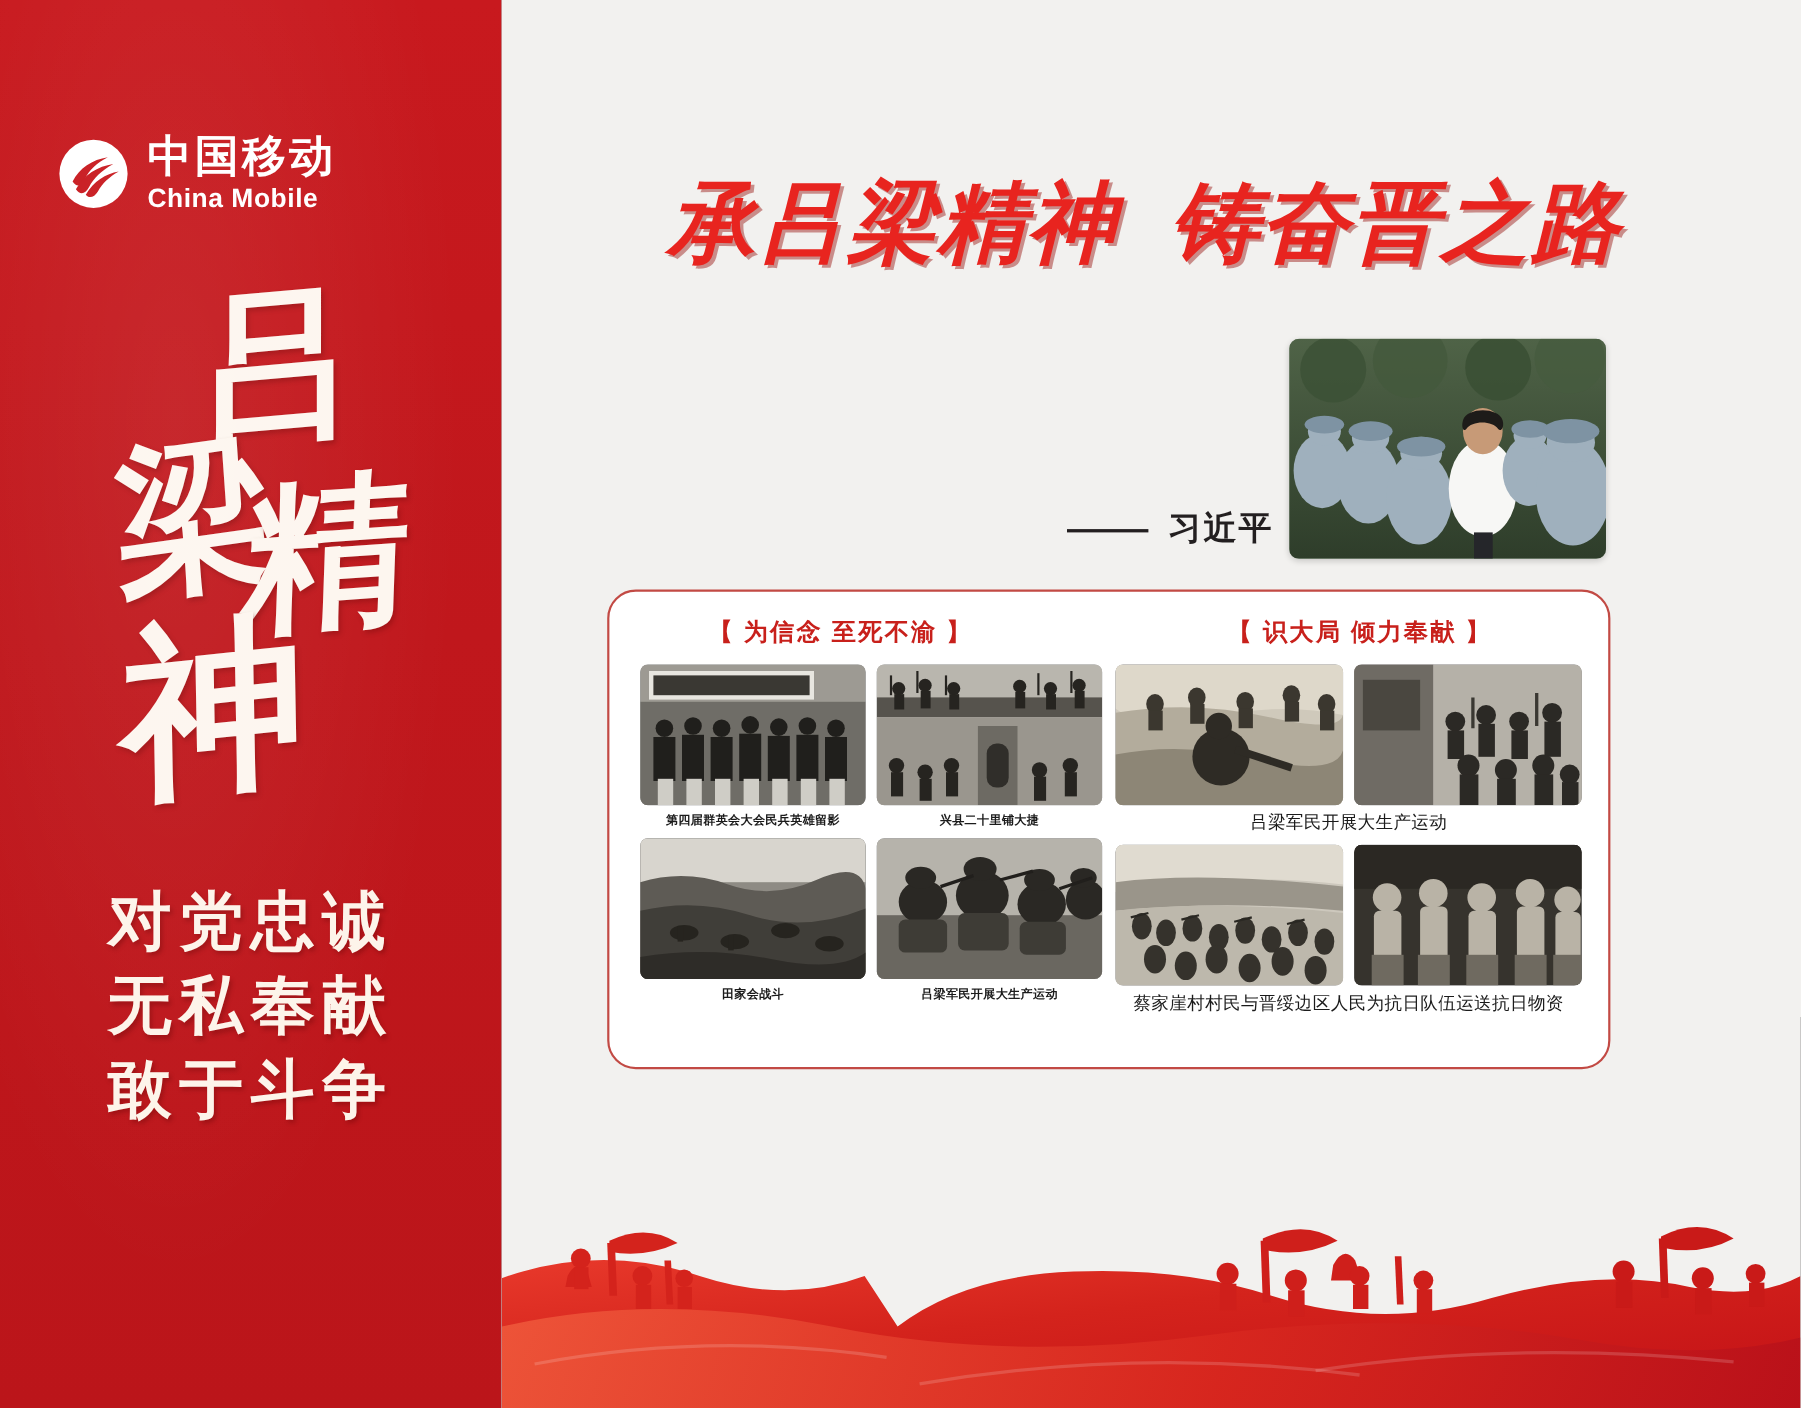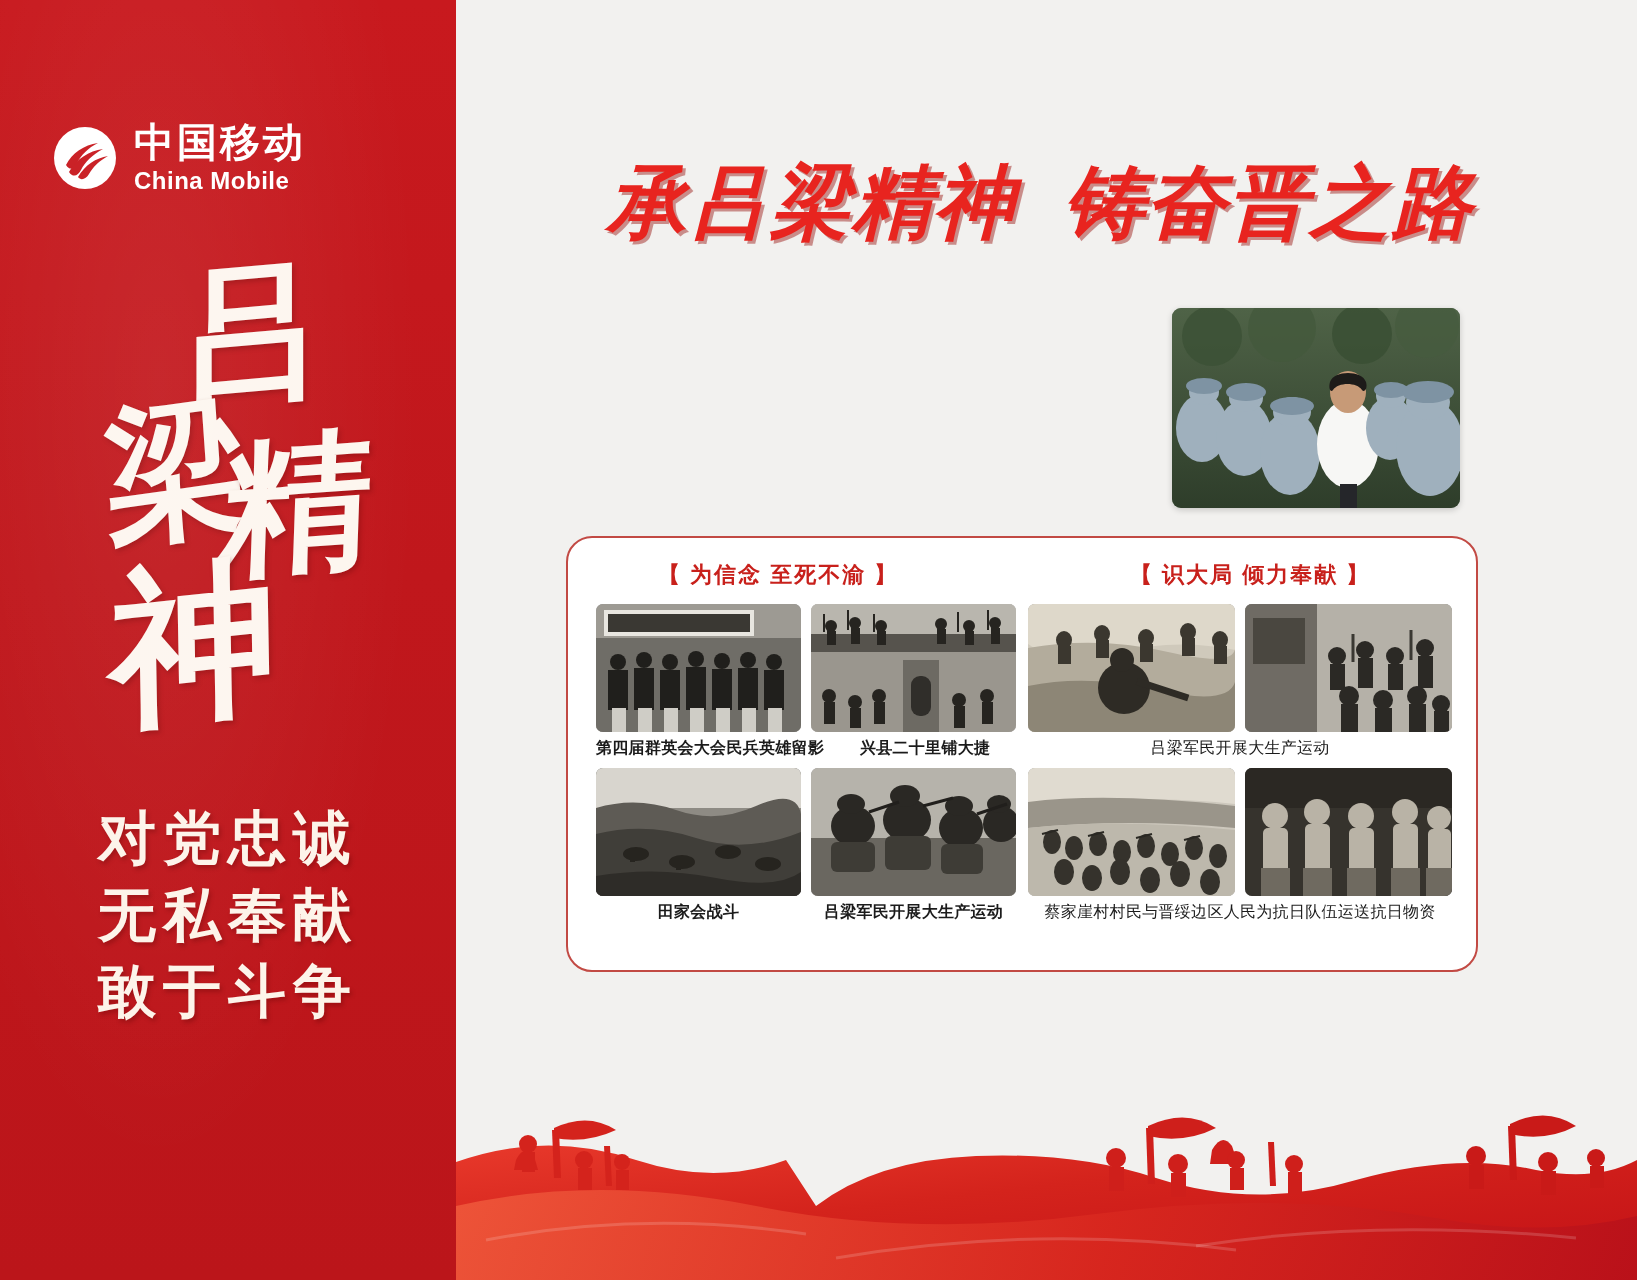--- a/index.html
+++ b/index.html
@@ -75,39 +75,39 @@
 
   
   #photo{
     position:absolute;left:716px;top:308px;width:288px;height:200px;
     border-radius:9px;overflow:hidden;background:#7d8f7a;
     box-shadow:0 2px 6px rgba(0,0,0,.18);
   }
 
   
   #panel{
-    position:absolute;left:110px;top:536px;width:912px;height:436px;
+    position:absolute;left:96px;top:536px;width:912px;height:436px;
     background:#fff;border:2px solid #c24a44;border-radius:26px;
     box-sizing:border-box;
   }
   .sec-head{
     position:absolute;top:22px;font-size:22px;font-weight:700;
     color:#c8201b;letter-spacing:2px;white-space:nowrap;
   }
   #sec-head-left{left:90px;}
   #sec-head-right{left:524px;margin-left:38px;}
 
   .photo-grid{position:absolute;}
   #grid-left{left:28px;top:66px;width:420px;}
   #grid-right{left:460px;top:66px;width:424px;}
 
   .prow{display:flex;gap:10px;}
   .pcell{position:relative;border-radius:7px;overflow:hidden;background:#8c8c8c;}
   .cap{
-    text-align:center;font-size:16px;font-weight:700;color:#1b1b1b;
+    text-align:center;font-size:11px;font-weight:700;color:#1b1b1b;
     margin:6px 0 9px;letter-spacing:.3px;white-space:nowrap;
   }
   .cap-wide{text-align:center;font-size:16px;font-weight:400;color:#1b1b1b;
     margin:6px 0 9px;letter-spacing:.3px;white-space:nowrap;}
   .caprow{display:flex;gap:10px;}
   .caprow .cap{flex:1;margin:6px 0 9px;}
 
   
   #bottom-art{position:absolute;left:456px;top:1010px;width:1181px;height:270px;overflow:hidden;}
 </style>
@@ -147,20 +147,23 @@
     </div>
   </div>
 
   <div id="right">
 
     <div id="headline">
       <span>承吕梁精神</span><span class="gap"></span><span>铸奋晋之路</span>
     </div>
 
 
+    <div id="attrib">
+      <span class="dash"></span><span>习近平</span>
+    </div>
 
     <div id="photo">
       <svg viewBox="0 0 288 200" width="288" height="200" preserveAspectRatio="none" aria-hidden="true">
         <defs>
           <linearGradient id="tree" x1="0" y1="0" x2="0" y2="1">
             <stop offset="0%" stop-color="#4f6347"></stop>
               <stop offset="100%" stop-color="#2e3d2a"></stop>
           </linearGradient>
         </defs>
         <rect width="288" height="200" fill="url(#tree)"></rect>

